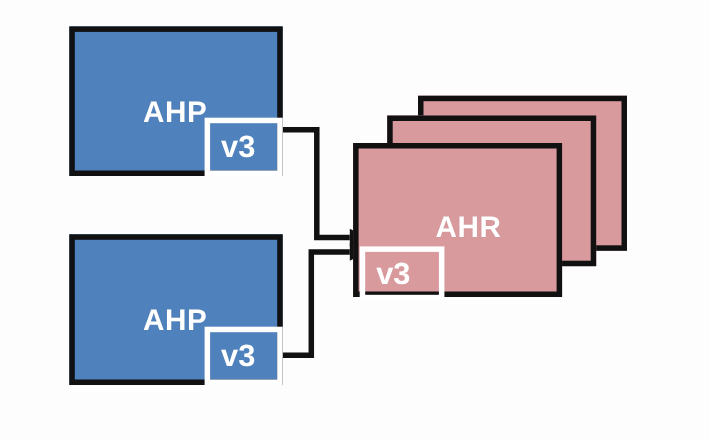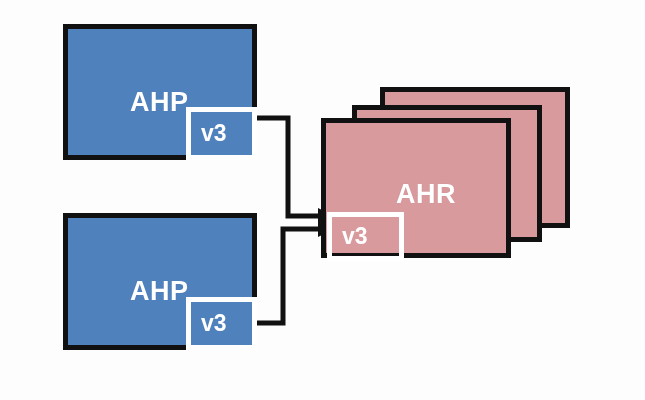--- a/index.html
+++ b/index.html
@@ -54,21 +54,21 @@
     position: absolute;
     box-sizing: border-box;
     border: 5px solid #ffffff;
     display: flex;
     align-items: center;
     justify-content: flex-start;
   }
   .chip-text {
     color: #ffffff;
     font-weight: bold;
-    font-size: 23px;
+    font-size: 28px;
     line-height: 1;
     padding-left: 10px;
     white-space: nowrap;
   }
 
   
   #connectors {
     position: absolute;
     left: 0;
     top: 0;
@@ -87,21 +87,21 @@
 </style>
 </head>
 <body>
 
 <div id="canvas">
 
   <div class="node node-pink" style="left:380px; top:87px; width:190px; height:141px; z-index:1;"></div>
 
   <div class="node node-pink" style="left:352px; top:105px; width:190px; height:137px; z-index:2;"></div>
 
-  <div class="node node-pink" style="left:321px; top:118px; width:190px; height:140px; z-index:3;">
+  <div class="node node-pink" style="left:321px; top:130px; width:190px; height:140px; z-index:3;">
     <span class="node-label" style="left:70px; top:58px;">AHR</span>
     <div class="chip" style="left:1px; top:89px; width:77px; height:49px;">
       <span class="chip-text">v3</span>
     </div>
   </div>
 
   <div class="node node-blue" style="left:63px; top:24px; width:194px; height:136px; z-index:4;">
     <span class="node-label" style="left:62px; top:60px;">AHP</span>
     <div class="chip" style="left:118px; top:78px; width:71px; height:53px;">
       <span class="chip-text">v3</span>

